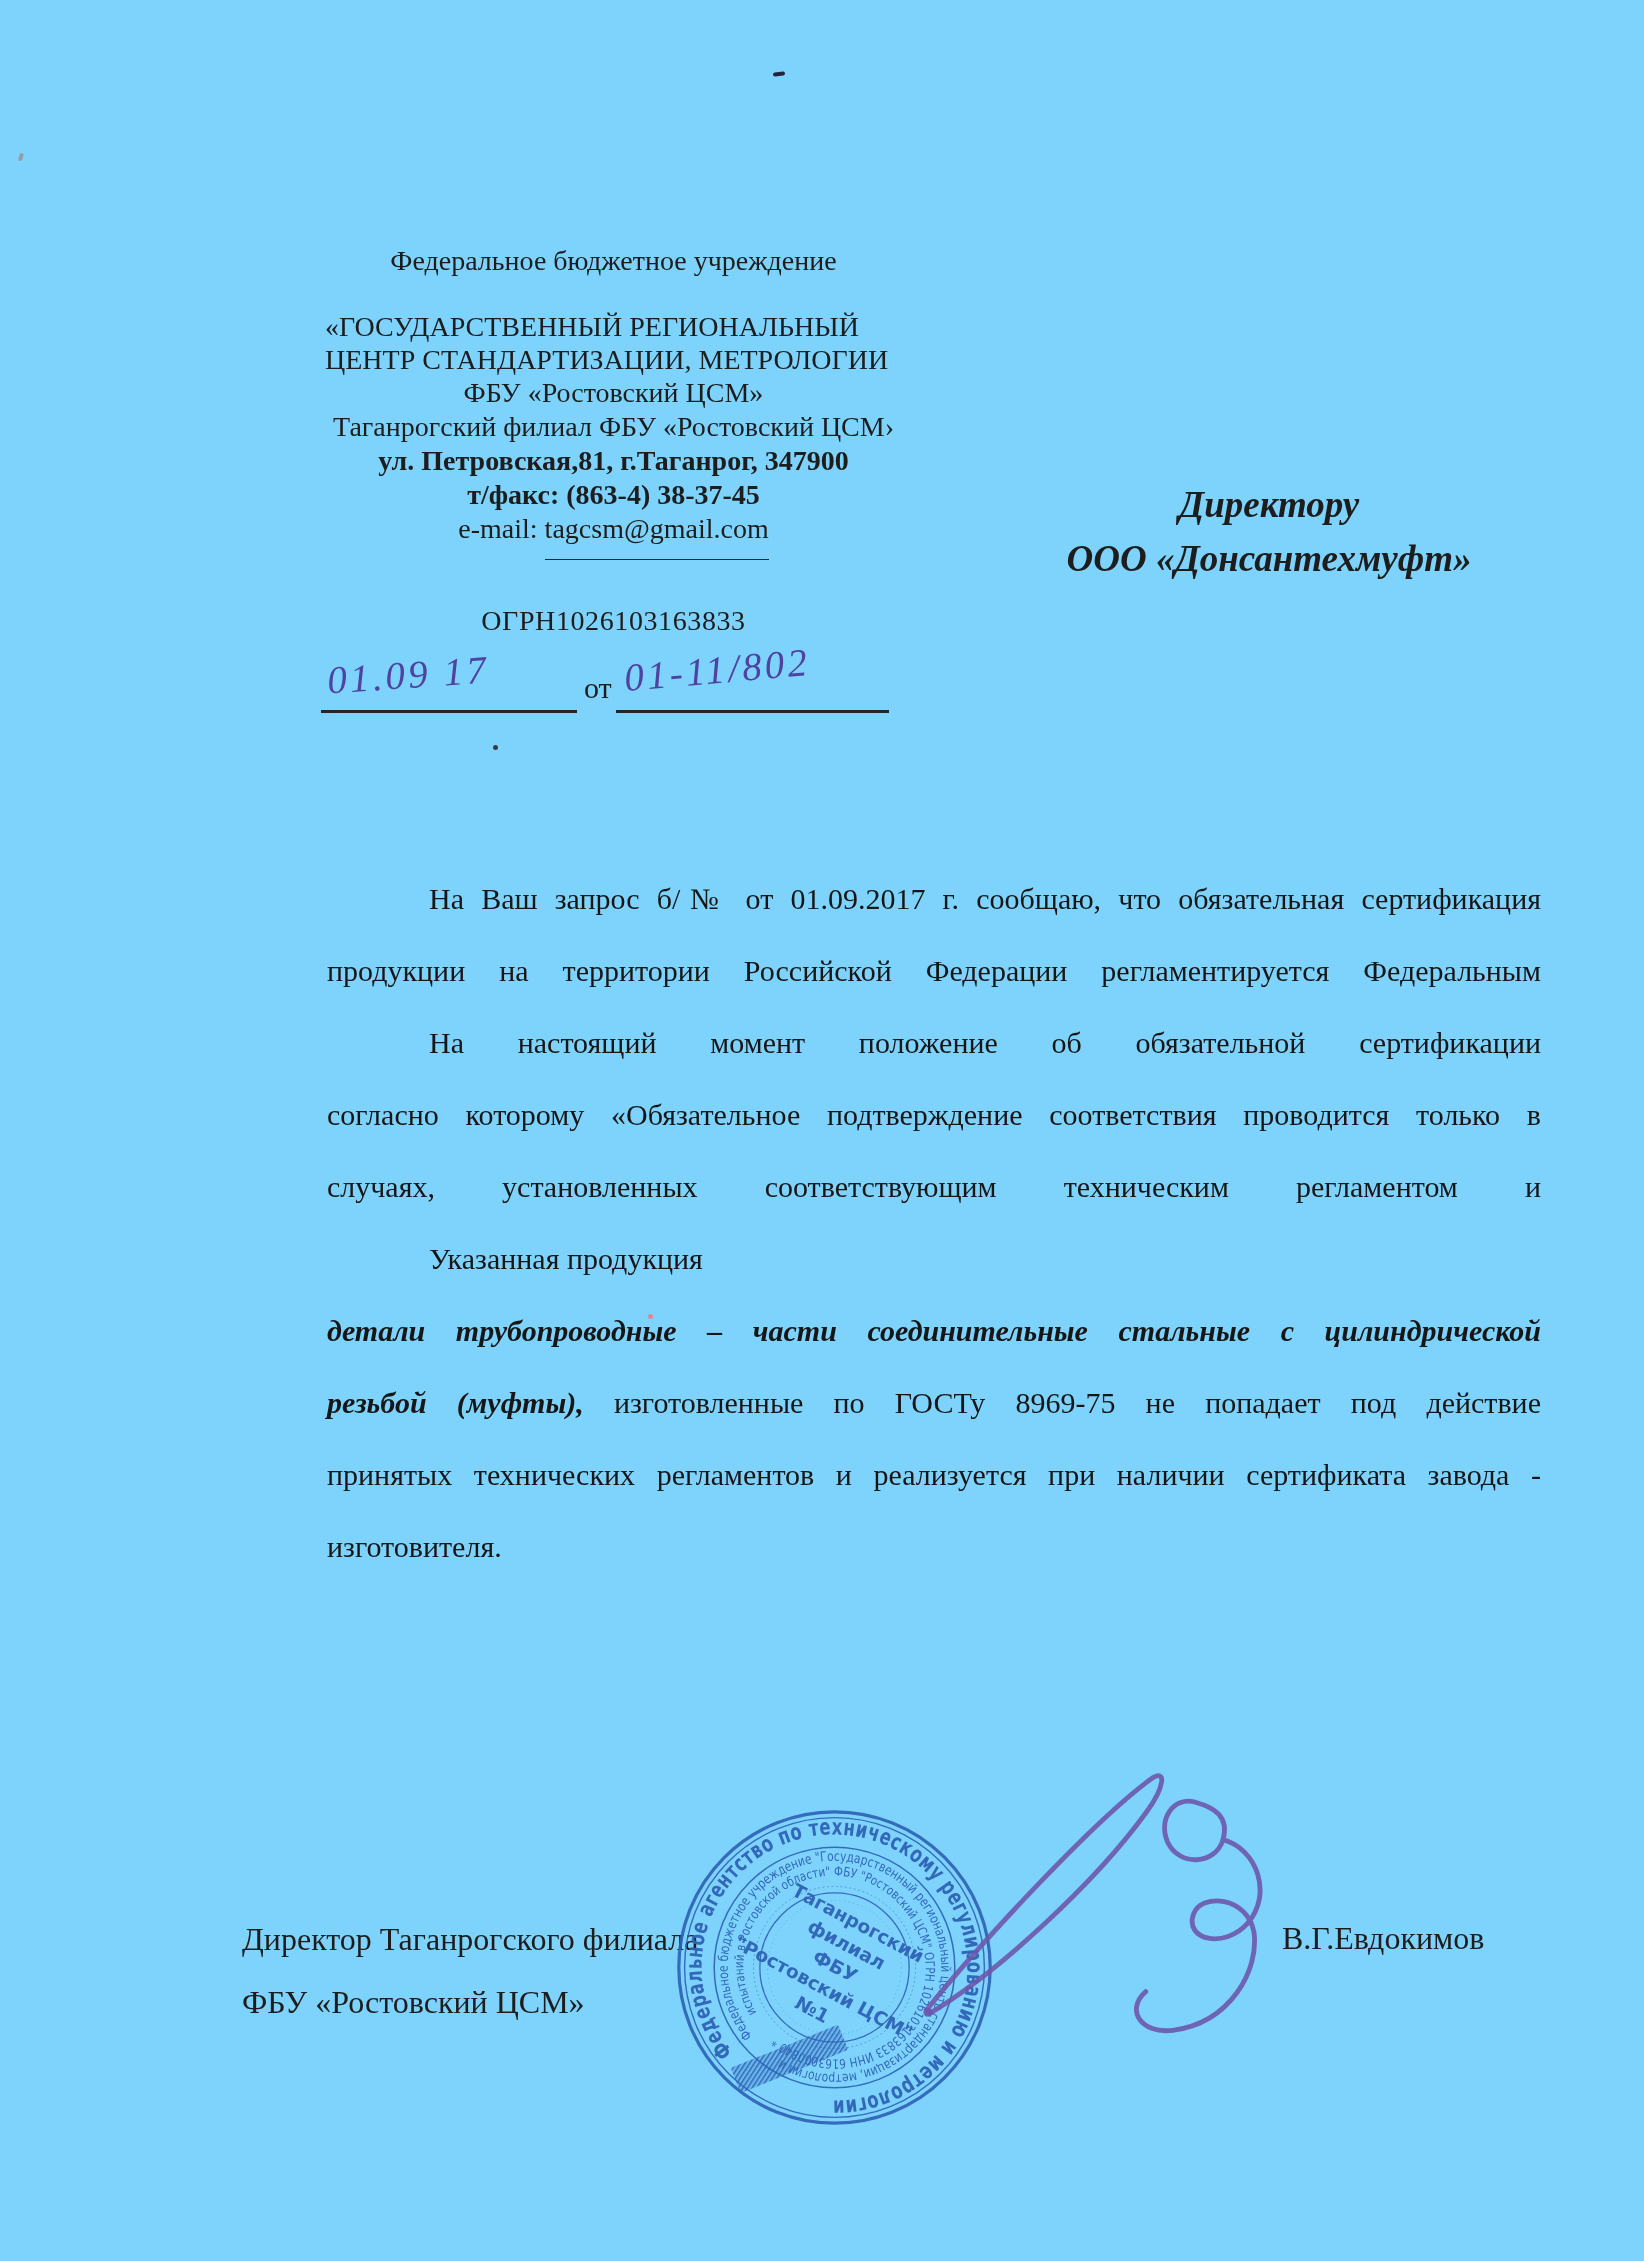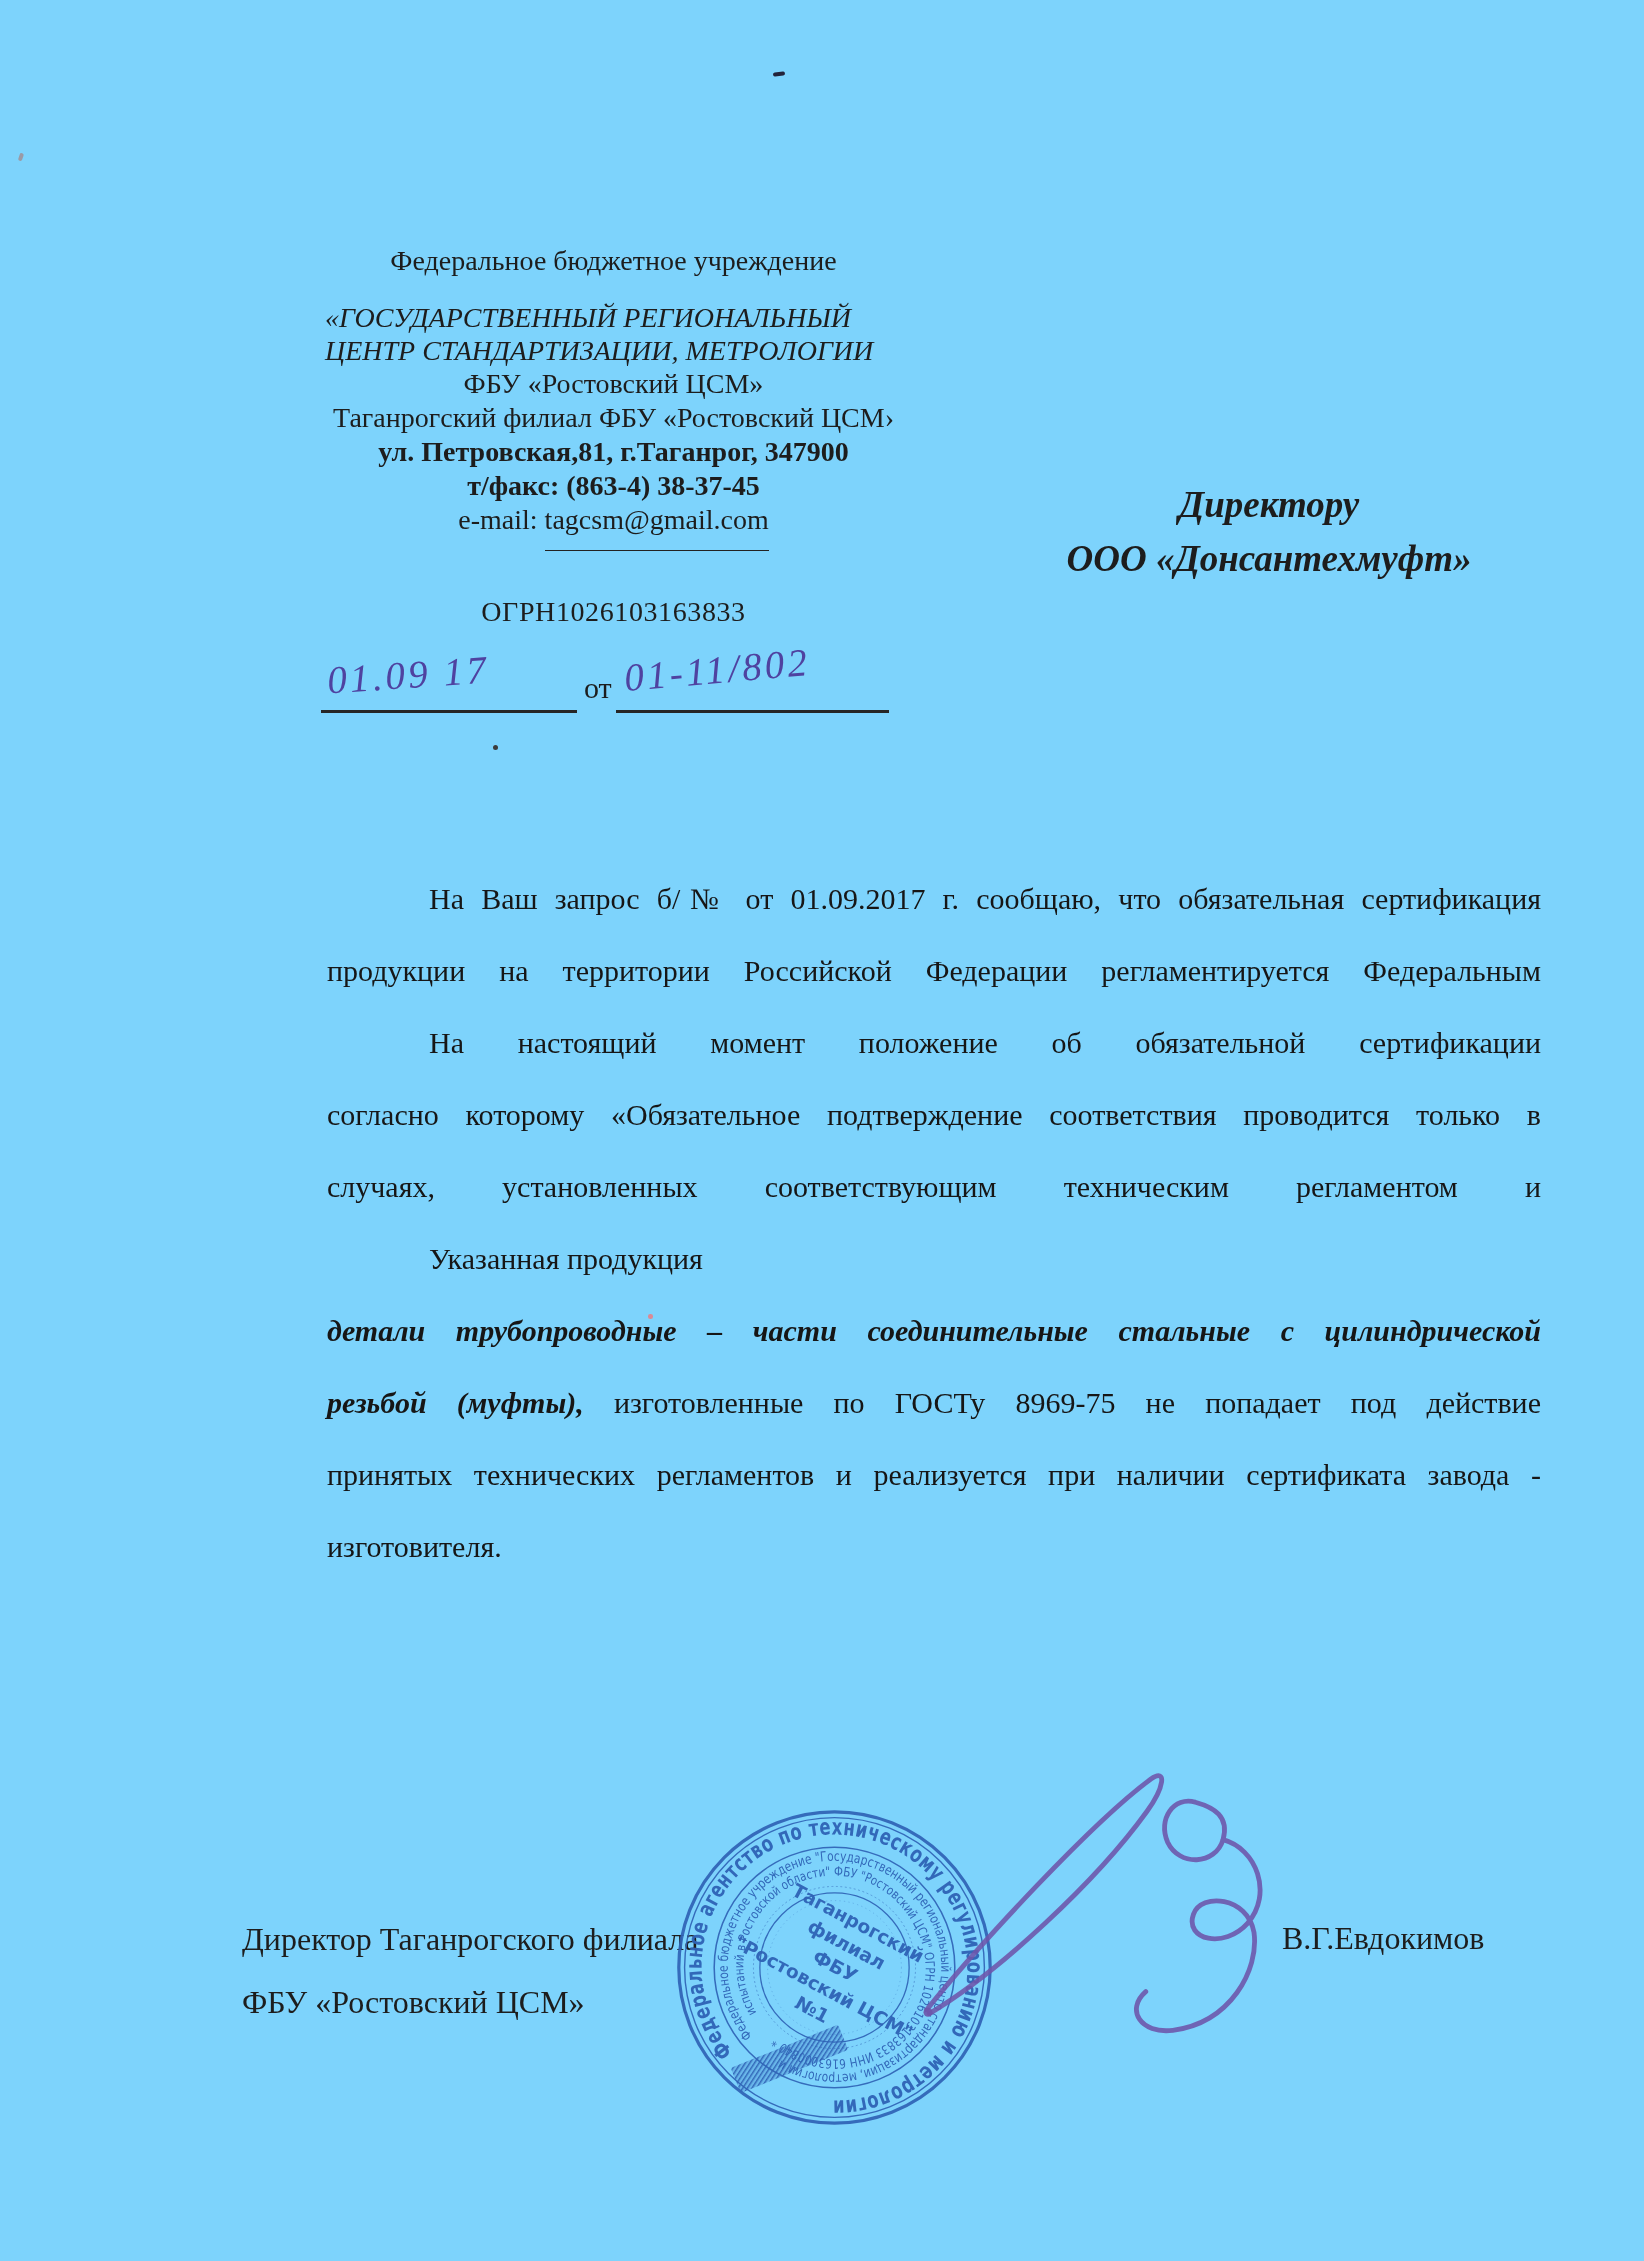--- a/index.html
+++ b/index.html
@@ -6,21 +6,21 @@
   .page{
     position:relative; width:1644px; height:2261px;
     background:#7dd3fc; overflow:hidden;
     font-family:"Liberation Serif", serif; color:#1d1d1d;
     -webkit-font-smoothing:antialiased;
   }
   
   .letterhead{position:absolute; left:293px; top:244px; width:641px; text-align:center;}
   .lh-line{font-size:28px; line-height:34px; white-space:nowrap;}
   .lh-caps{text-align:left; padding-left:32px; font-size:28px; line-height:33px;}
-  .lh-caps-block{margin-top:23px;font-style:italic;}
+  .lh-caps-block{margin-top:32px;}
   .lh-bold{font-weight:bold;}
   .email-underline{border-bottom:1.9px solid #222; padding-bottom:15px;}
   .ogrn{margin-top:59px; font-size:28px; letter-spacing:0.6px;}
   
   .recipient{position:absolute; left:1008px; top:478px; width:522px; text-align:center;
     font-size:37px; font-weight:bold; font-style:italic; line-height:54px;}
   
   .hand{position:absolute; font-style:italic; color:#4f42a0; font-size:39px;
     font-family:"Liberation Serif", serif; white-space:nowrap; letter-spacing:3.2px;}
   .ref-date{left:327px; top:652px; transform:rotate(-4deg);}

